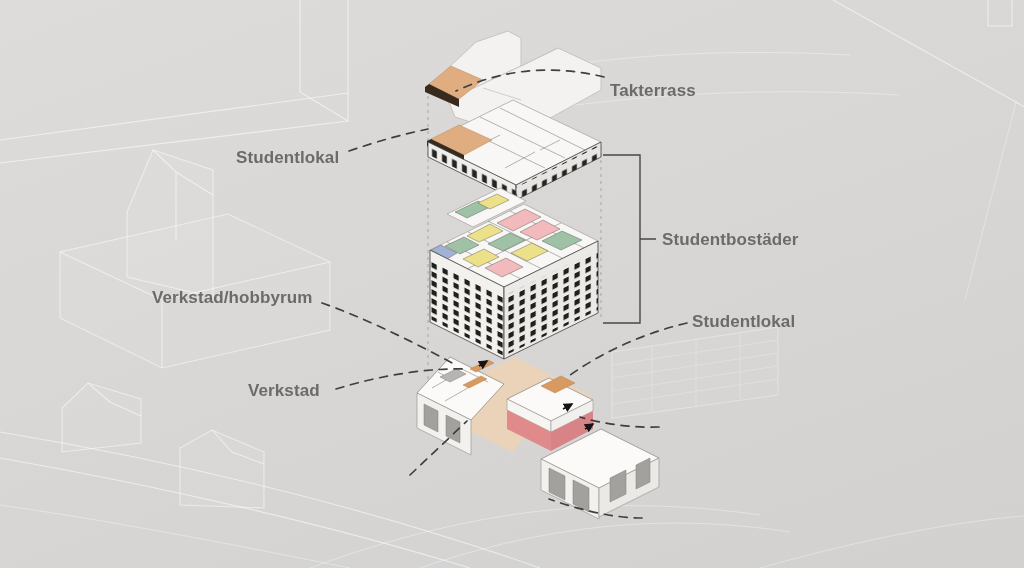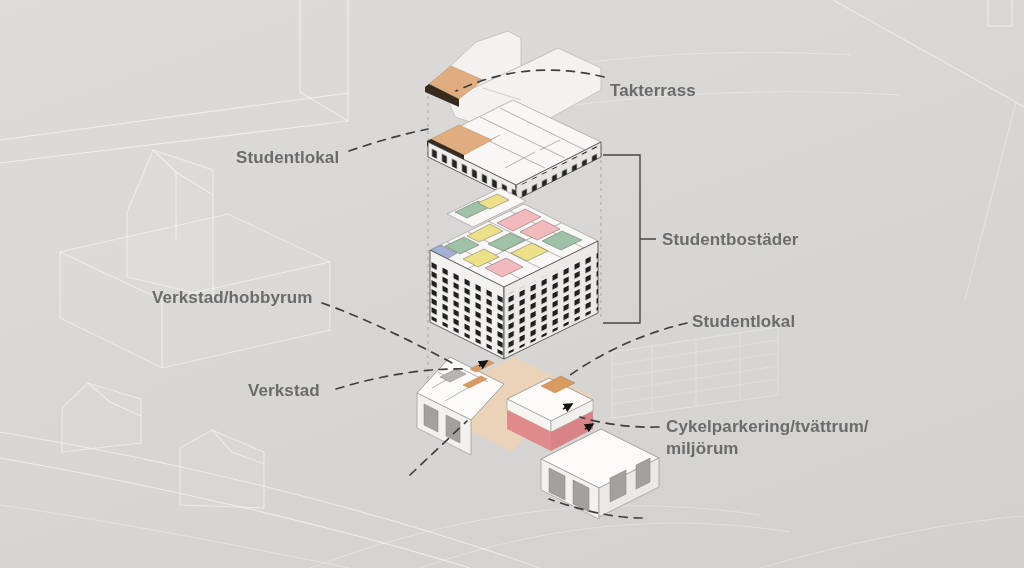--- a/index.html
+++ b/index.html
@@ -203,18 +203,14 @@
     <path class="bracket" d="M603,155 L640,155 L640,323 L603,323 M640,239 L656,239"></path>
   </g>
 </svg>
 
 <div class="lbl" style="left:610px;top:80px">Takterrass</div>
 <div class="lbl" style="left:236px;top:147px">Studentlokal</div>
 <div class="lbl" style="left:662px;top:229px">Studentbostäder</div>
 <div class="lbl" style="left:152px;top:287px">Verkstad/hobbyrum</div>
 <div class="lbl" style="left:248px;top:380px">Verkstad</div>
 <div class="lbl" style="left:692px;top:311px">Studentlokal</div>
-<div class="lbl" style="left:666px;top:416px">
-  <div>Cykelparkering/tvättrum/</div>
-  <div>miljörum</div>
+
 </div>
 
-</div>
-
 </body></html>

